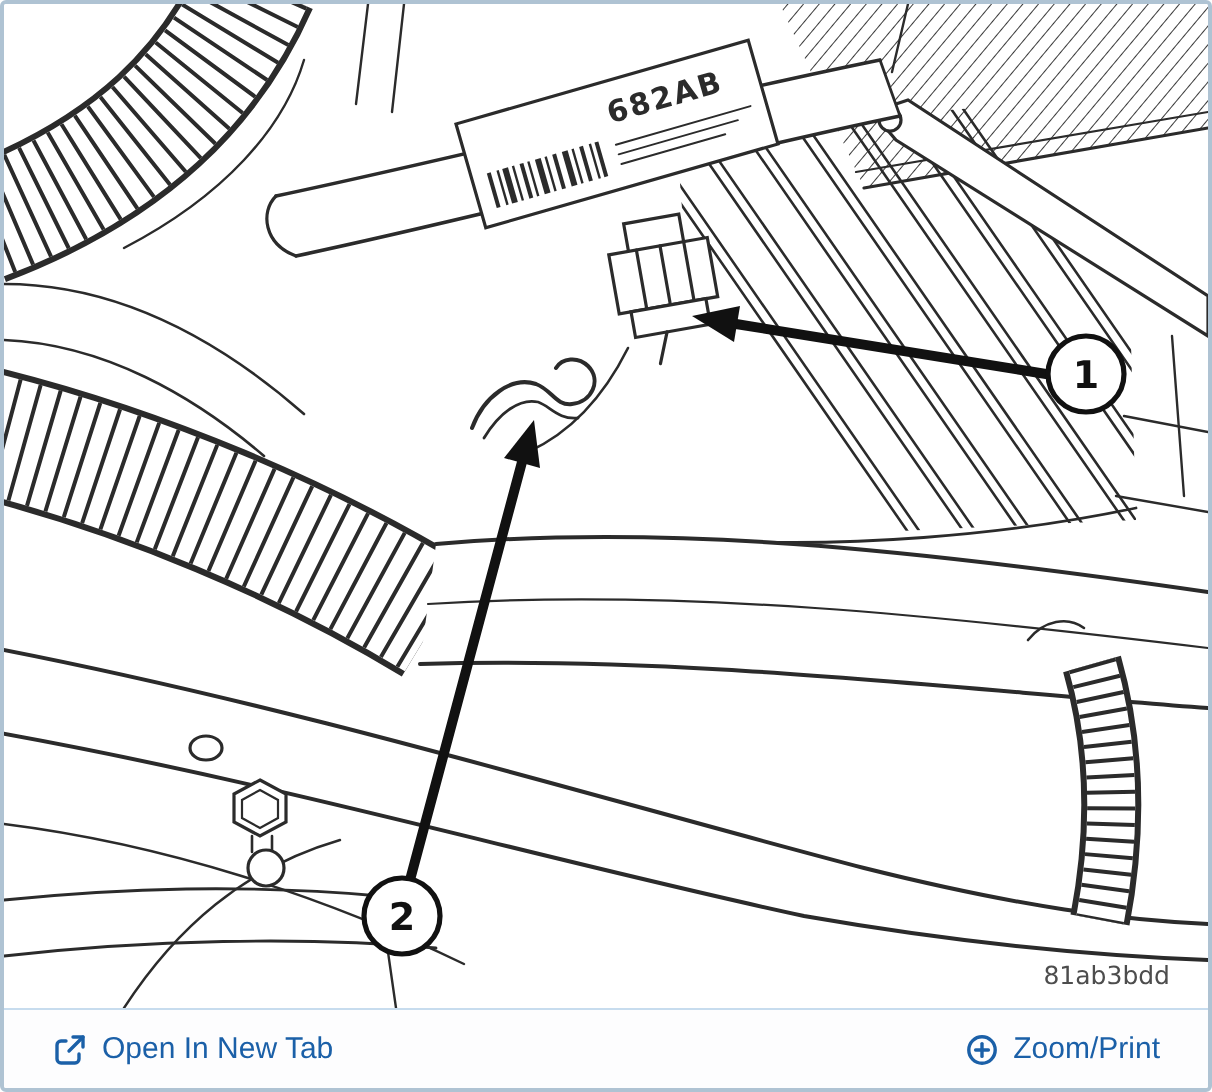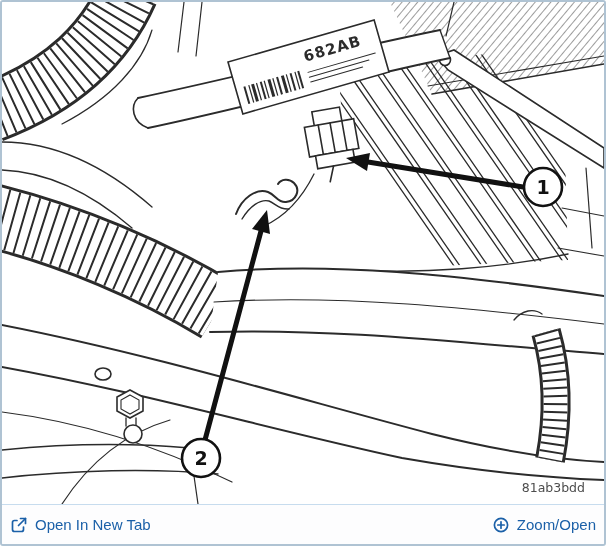--- a/index.html
+++ b/index.html
@@ -7,21 +7,21 @@
     width:606px;height:546px;box-sizing:border-box;
     border:2px solid #afc3d3;border-radius:3px;
     display:flex;flex-direction:column;background:#fff;overflow:hidden;
   }
   .canvas{flex:1 1 auto;position:relative;background:#fff;overflow:hidden;}
   .canvas svg{display:block;width:100%;height:100%;}
   .footer{
     flex:0 0 40px;box-sizing:border-box;height:40px;
     border-top:1px solid #c7dcee;background:#fdfdfe;
     display:flex;align-items:center;justify-content:space-between;
-    padding:0 8px;
+    padding:0 24px;
   }
   .link{
     display:flex;align-items:center;gap:7px;
     color:#1b60a8;font-size:15px;line-height:1;cursor:pointer;
     text-decoration:none;user-select:none;
   }
   .icon18{width:18px;height:18px;flex:0 0 18px;}
 </style>
 </head>
 <body>
@@ -207,17 +207,17 @@
       <span>Open In New Tab</span>
     </a>
     <a class="link">
       <svg class="icon18" viewBox="0 0 18 18">
         <g fill="none" stroke="#1b60a8" stroke-width="1.7" stroke-linecap="round">
           <circle cx="9" cy="9" r="6.6"></circle>
           <path d="M9,5.8 V12.2"></path>
           <path d="M5.8,9 H12.2"></path>
         </g>
       </svg>
-      <span>Zoom/Open</span>
+      <span>Zoom/Print</span>
     </a>
   </div>
 
 </div>
 
 </body></html>

